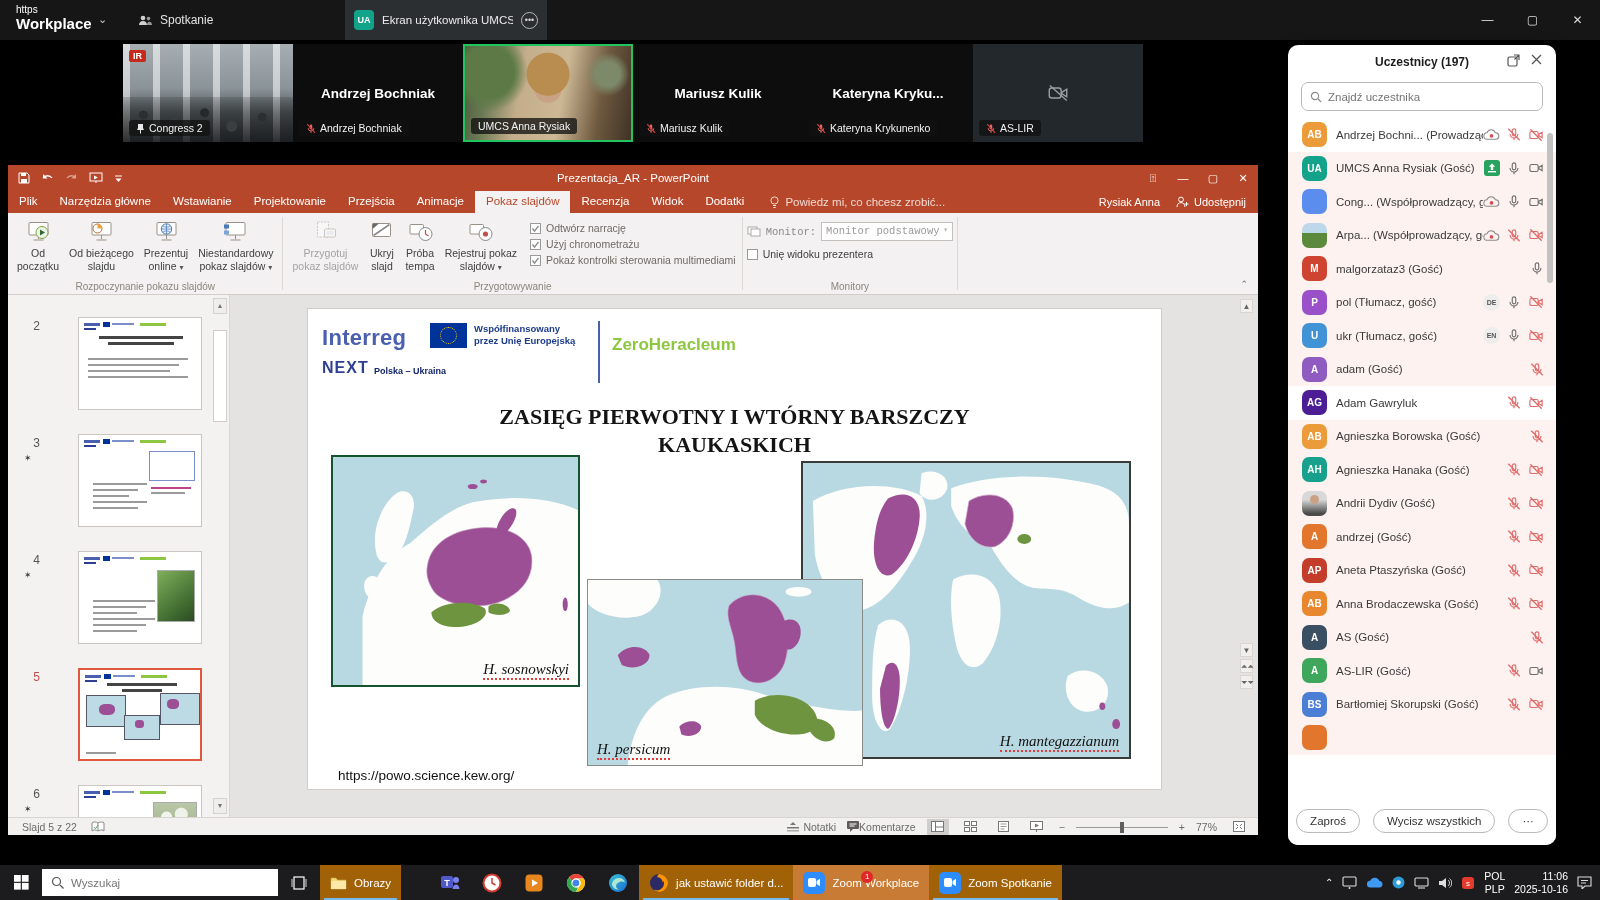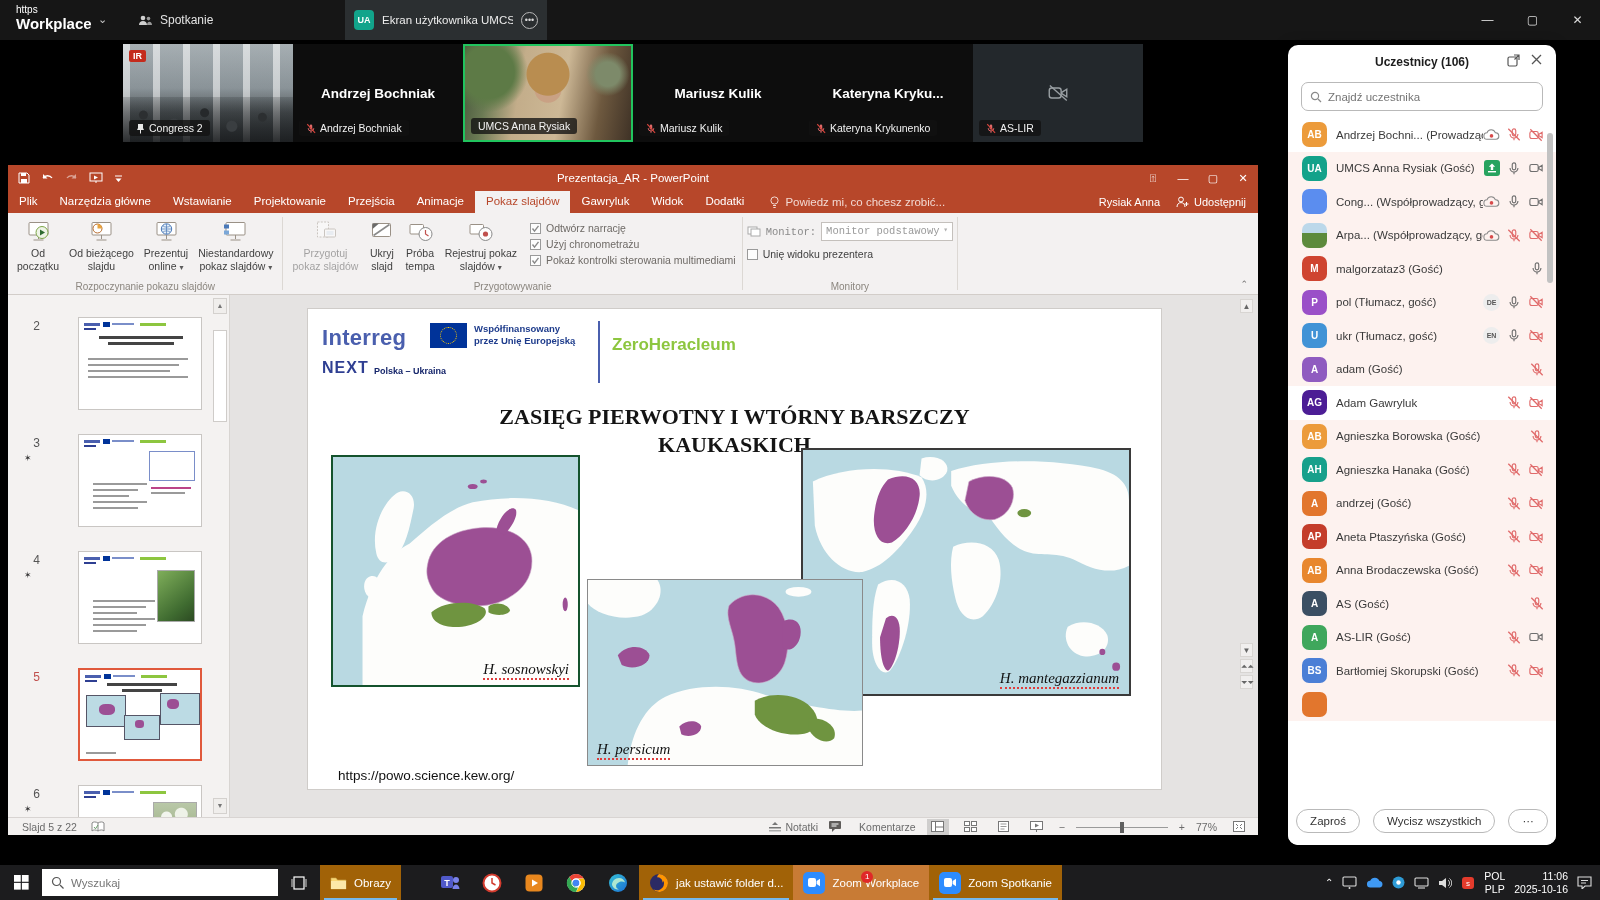--- a/index.html
+++ b/index.html
@@ -121,21 +121,21 @@
   .lg-next { position:absolute; left:14px; top:50px; color:#2f3f92; font-size:16px; font-weight:bold; letter-spacing:1px; }
   .lg-prog { position:absolute; left:66px; top:57px; color:#16266b; font-size:9px; font-weight:bold; }
   .vline { position:absolute; left:290px; top:12px; width:2px; height:62px; background:#4a5fae; }
   .lg-zero { position:absolute; left:304px; top:26px; color:#8dc63f; font-size:17px; font-weight:bold; }
   .stitle { position:absolute; left:0; top:94px; width:100%; text-align:center;
             font-family:"Liberation Serif", serif; font-weight:bold; font-size:22px; color:#141414; line-height:1.25; }
   .map { position:absolute; overflow:hidden; background:#b9d9e2; }
   .map svg { display:block; }
   #map1 { left:23px; top:146px; width:249px; height:232px; border:2px solid #14532d; z-index:2; }
   #map2 { left:279px; top:270px; width:276px; height:187px; border:1px solid #8a8a8a; z-index:4; }
-  #map3 { left:493px; top:139px; width:330px; height:248px; border:2px solid #3a3a3a; z-index:1; }
+  #map3 { left:493px; top:152px; width:330px; height:298px; border:2px solid #3a3a3a; z-index:1; }
   .maplabel { position:absolute; font-family:"Liberation Serif", serif; font-style:italic; font-size:15px; color:#111; border-bottom:2px dotted #e03c3c; padding-bottom:0; line-height:1.15; background:rgba(255,255,255,.0); }
   .srcurl { position:absolute; left:30px; bottom:6px; font-size:13.5px; color:#111; }
 
   .pstatus { height:18px; background:#f3f1f0; border-top:1px solid #d8d4d2; display:flex; align-items:center; font-size:10.5px; color:#6b6b6b; }
   .pstatus .left { display:flex; align-items:center; gap:14px; margin-left:14px; }
   .pstatus .right { margin-left:auto; display:flex; align-items:center; gap:11px; padding-right:8px; }
   .vbtn { width:22px; height:16px; display:flex; align-items:center; justify-content:center; }
   .vbtn.on { background:#cfcecd; }
   .zslider { position:relative; width:92px; height:16px; }
   .zslider .trk { position:absolute; left:0; right:0; top:8px; height:1px; background:#9a9a9a; }
@@ -324,21 +324,21 @@
       </div>
 
       <div class="ptabs" id="ptabs">
           <span class="ptab">Plik</span>
           <span class="ptab">Narzędzia główne</span>
           <span class="ptab">Wstawianie</span>
           <span class="ptab">Projektowanie</span>
           <span class="ptab">Przejścia</span>
           <span class="ptab">Animacje</span>
           <span class="ptab active">Pokaz slajdów</span>
-          <span class="ptab">Gawryluk</span>
+          <span class="ptab">Recenzja</span>
           <span class="ptab">Widok</span>
           <span class="ptab">Dodatki</span>
           <span class="tellme">
             <svg width="11" height="13" viewBox="0 0 11 13">
               <circle cx="5.5" cy="4.5" r="3.6" fill="none" stroke="#f2d9d2"></circle>
               <line x1="4" y1="9.5" x2="7" y2="9.5" stroke="#f2d9d2"></line>
               <line x1="4.3" y1="11.5" x2="6.7" y2="11.5" stroke="#f2d9d2"></line>
             </svg>
             <span>Powiedz mi, co chcesz zrobić...</span>
           </span>
@@ -710,21 +710,21 @@
         </div>
         <div class="right">
           <span style="display:flex;align-items:center;gap:4px">
             <svg width="12" height="10" viewBox="0 0 12 10">
                 <path d="M6 0l3 3H3z" fill="#777"></path>
                 <rect y="5" width="12" height="1.5" fill="#777"></rect>
                 <rect y="8" width="12" height="1.5" fill="#aaa"></rect>
               </svg>
             <span>Notatki</span>
           </span>
-          <span style="display:flex;align-items:flex-start;gap:18px">
+          <span style="display:flex;align-items:flex-start;gap:0">
             <svg width="12" height="11" viewBox="0 0 12 11">
                 <rect width="12" height="8" rx="1" fill="#5f5c5a"></rect>
                 <path d="M3 8l0 3 3-3z" fill="#5f5c5a"></path>
                 <line x1="2.5" y1="3" x2="9.5" y2="3" stroke="#fff"></line>
                 <line x1="2.5" y1="5" x2="7.5" y2="5" stroke="#fff"></line>
               </svg>
             <span>Komentarze</span>
           </span>
           <span class="vbtn on">
               <svg width="13" height="11" viewBox="0 0 13 11">
@@ -770,21 +770,21 @@
               </svg>
             </span>
         </div>
       </div>
 
     </div>
   </div>
 
   <div class="panel">
     <div class="phead">
-      <span>Uczestnicy (106)</span>
+      <span>Uczestnicy (197)</span>
       <svg class="ic popout" width="13" height="13" viewBox="0 0 13 13">
           <rect x="1" y="3" width="9" height="9" rx="1.5" fill="none" stroke="#555" stroke-width="1.2"></rect>
           <path d="M7 1h5v5M12 1L7.5 5.5" stroke="#555" stroke-width="1.2" fill="none"></path>
         </svg>
       <svg class="ic close" width="11" height="11" viewBox="0 0 11 11">
           <path d="M1 1l9 9M10 1l-9 9" stroke="#555" stroke-width="1.3"></path>
         </svg>
     </div>
     <div class="psearch">
       <svg width="12" height="12" viewBox="0 0 12 12">
@@ -957,20 +957,37 @@
               <rect x="6" y="1.5" width="4" height="8" rx="2" fill="none" stroke="#e06a6a" stroke-width="1.3"></rect>
               <path d="M3.5 7.5a4.5 4.5 0 0 0 9 0" fill="none" stroke="#e06a6a" stroke-width="1.3"></path>
               <line x1="8" y1="12" x2="8" y2="14.5" stroke="#e06a6a" stroke-width="1.3"></line>
               <line x1="1.5" y1="1.5" x2="14.5" y2="14.5" stroke="#e06a6a" stroke-width="1.5"></line>
             </svg>
           </span>
         </div>
         <div class="prow pink">
           <span class="pav" style="background: rgb(23, 160, 139);">AH</span>
           <span class="pname">Agnieszka Hanaka (Gość)</span>
+          <span class="picons">
+            <svg width="14" height="15" viewBox="0 0 16 16">
+              <rect x="6" y="1.5" width="4" height="8" rx="2" fill="none" stroke="#e06a6a" stroke-width="1.3"></rect>
+              <path d="M3.5 7.5a4.5 4.5 0 0 0 9 0" fill="none" stroke="#e06a6a" stroke-width="1.3"></path>
+              <line x1="8" y1="12" x2="8" y2="14.5" stroke="#e06a6a" stroke-width="1.3"></line>
+              <line x1="1.5" y1="1.5" x2="14.5" y2="14.5" stroke="#e06a6a" stroke-width="1.5"></line>
+            </svg>
+            <svg width="16" height="14" viewBox="0 0 16 16">
+              <rect x="1" y="4" width="9.5" height="8" rx="2" fill="none" stroke="#e06a6a" stroke-width="1.3"></rect>
+              <path d="M11 7.5l4-2.5v6l-4-2.5z" fill="none" stroke="#e06a6a" stroke-width="1.3"></path>
+              <line x1="1.5" y1="1.5" x2="14.5" y2="14.5" stroke="#e06a6a" stroke-width="1.5"></line>
+            </svg>
+          </span>
+        </div>
+        <div class="prow pink">
+          <span class="pav photo"></span>
+          <span class="pname">Andrii Dydiv (Gość)</span>
           <span class="picons">
             <svg width="14" height="15" viewBox="0 0 16 16">
               <rect x="6" y="1.5" width="4" height="8" rx="2" fill="none" stroke="#e06a6a" stroke-width="1.3"></rect>
               <path d="M3.5 7.5a4.5 4.5 0 0 0 9 0" fill="none" stroke="#e06a6a" stroke-width="1.3"></path>
               <line x1="8" y1="12" x2="8" y2="14.5" stroke="#e06a6a" stroke-width="1.3"></line>
               <line x1="1.5" y1="1.5" x2="14.5" y2="14.5" stroke="#e06a6a" stroke-width="1.5"></line>
             </svg>
             <svg width="16" height="14" viewBox="0 0 16 16">
               <rect x="1" y="4" width="9.5" height="8" rx="2" fill="none" stroke="#e06a6a" stroke-width="1.3"></rect>
               <path d="M11 7.5l4-2.5v6l-4-2.5z" fill="none" stroke="#e06a6a" stroke-width="1.3"></path>

